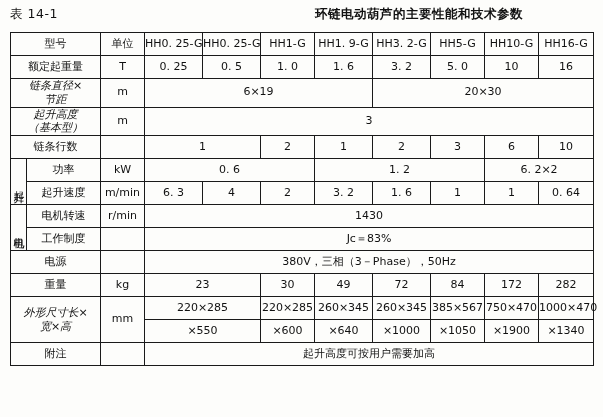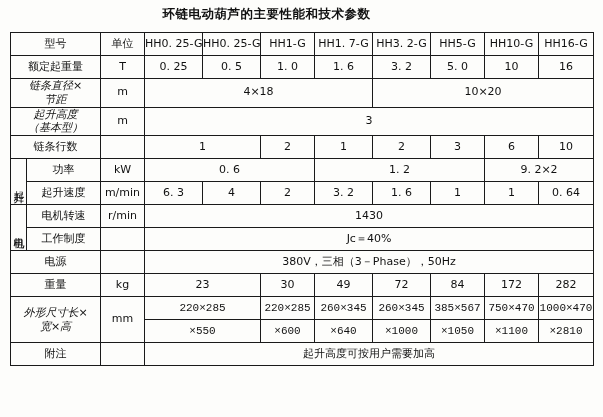--- a/index.html
+++ b/index.html
@@ -28,21 +28,21 @@
     font-size: 12.5px;
   }
   .caption-no {
     width: 78px;
     flex: 0 0 78px;
     font-size: 12.5px;
     letter-spacing: 0.5px;
   }
   .caption-title {
     flex: 1;
-    text-align: center;
+    text-align: right;
     font-weight: bold;
     font-size: 12.5px;
     letter-spacing: 0.5px;
     padding-right: 70px;
   }
   table.spec {
     border-collapse: collapse;
     width: 583px;
     table-layout: fixed;
     font-size: 11px;
@@ -58,21 +58,20 @@
     white-space: nowrap;
   }
   td.lbl {
     font-size: 11px;
   }
   td.unit {
     font-size: 10.5px;
   }
   td.small {
     font-size: 10px;
-    font-family: Liberation Mono, monospace;
   }
   td.vert-group {
     font-size: 11px;
     width: 16px;
     letter-spacing: 1px;
   }
   .vtext {
     writing-mode: vertical-rl;
     text-orientation: upright;
     display: inline-block;
@@ -87,20 +86,21 @@
     line-height: 1.25;
     font-style: italic;
   }
 </style>
 </head>
 <body>
 
 <div class="page">
 
   <div class="caption-row">
+    <div class="caption-no">表 14-1</div>
     <div class="caption-title">环链电动葫芦的主要性能和技术参数</div>
   </div>
 
   <table class="spec">
     <colgroup>
       <col style="width:16px">
       <col style="width:74px">
       <col style="width:44px">
       <col style="width:58px">
       <col style="width:58px">
@@ -112,21 +112,21 @@
       <col style="width:55px">
     </colgroup>
 
     <tbody>
         <tr>
       <td class="lbl" colspan="2">型号</td>
       <td class="unit">单位</td>
       <td class="model">HH0. 25-G</td>
       <td class="model">HH0. 25-G</td>
       <td class="model">HH1-G</td>
-      <td class="model">HH1. 7-G</td>
+      <td class="model">HH1. 9-G</td>
       <td class="model">HH3. 2-G</td>
       <td class="model">HH5-G</td>
       <td class="model">HH10-G</td>
       <td class="model">HH16-G</td>
     </tr>
 
     <tr>
       <td class="lbl" colspan="2">额定起重量</td>
       <td class="unit">T</td>
       <td>0. 25</td>
@@ -138,22 +138,22 @@
       <td>10</td>
       <td>16</td>
     </tr>
 
     <tr>
       <td class="lbl" colspan="2">
         <span class="two-line">链条直径×</span>
         <span class="two-line">节距</span>
       </td>
       <td class="unit">m</td>
-      <td colspan="4">4×18</td>
-      <td colspan="4">10×20</td>
+      <td colspan="4">6×19</td>
+      <td colspan="4">20×30</td>
     </tr>
 
     <tr>
       <td class="lbl" colspan="2">
         <span class="two-line">起升高度</span>
         <span class="two-line">（基本型）</span>
       </td>
       <td class="unit">m</td>
       <td colspan="8">3</td>
     </tr>
@@ -171,21 +171,21 @@
     </tr>
 
     <tr>
       <td class="vert-group" rowspan="2">
         <span class="vtext">起升</span>
       </td>
       <td class="lbl">功率</td>
       <td class="unit">kW</td>
       <td colspan="3">0. 6</td>
       <td colspan="3">1. 2</td>
-      <td colspan="2">9. 2×2</td>
+      <td colspan="2">6. 2×2</td>
     </tr>
 
     <tr>
       <td class="lbl">起升速度</td>
       <td class="unit">m/min</td>
       <td>6. 3</td>
       <td>4</td>
       <td>2</td>
       <td>3. 2</td>
       <td>1. 6</td>
@@ -199,21 +199,21 @@
         <span class="vtext">电机</span>
       </td>
       <td class="lbl">电机转速</td>
       <td class="unit">r/min</td>
       <td colspan="8">1430</td>
     </tr>
 
     <tr>
       <td class="lbl">工作制度</td>
       <td class="unit"></td>
-      <td colspan="8">Jc＝40%</td>
+      <td colspan="8">Jc＝83%</td>
     </tr>
 
     <tr>
       <td class="lbl" colspan="2">电源</td>
       <td class="unit"></td>
       <td colspan="8">380V，三相（3－Phase），50Hz</td>
     </tr>
 
     <tr>
       <td class="lbl" colspan="2">重量</td>
@@ -241,22 +241,22 @@
       <td class="small">750×470</td>
       <td class="small">1000×470</td>
     </tr>
 
     <tr>
       <td class="small" colspan="2">×550</td>
       <td class="small">×600</td>
       <td class="small">×640</td>
       <td class="small">×1000</td>
       <td class="small">×1050</td>
-      <td class="small">×1100</td>
-      <td class="small">×2810</td>
+      <td class="small">×1900</td>
+      <td class="small">×1340</td>
     </tr>
 
     <tr>
       <td class="lbl" colspan="2">附注</td>
       <td class="unit"></td>
       <td colspan="8">起升高度可按用户需要加高</td>
     </tr>
 
   </tbody>
     </table>

